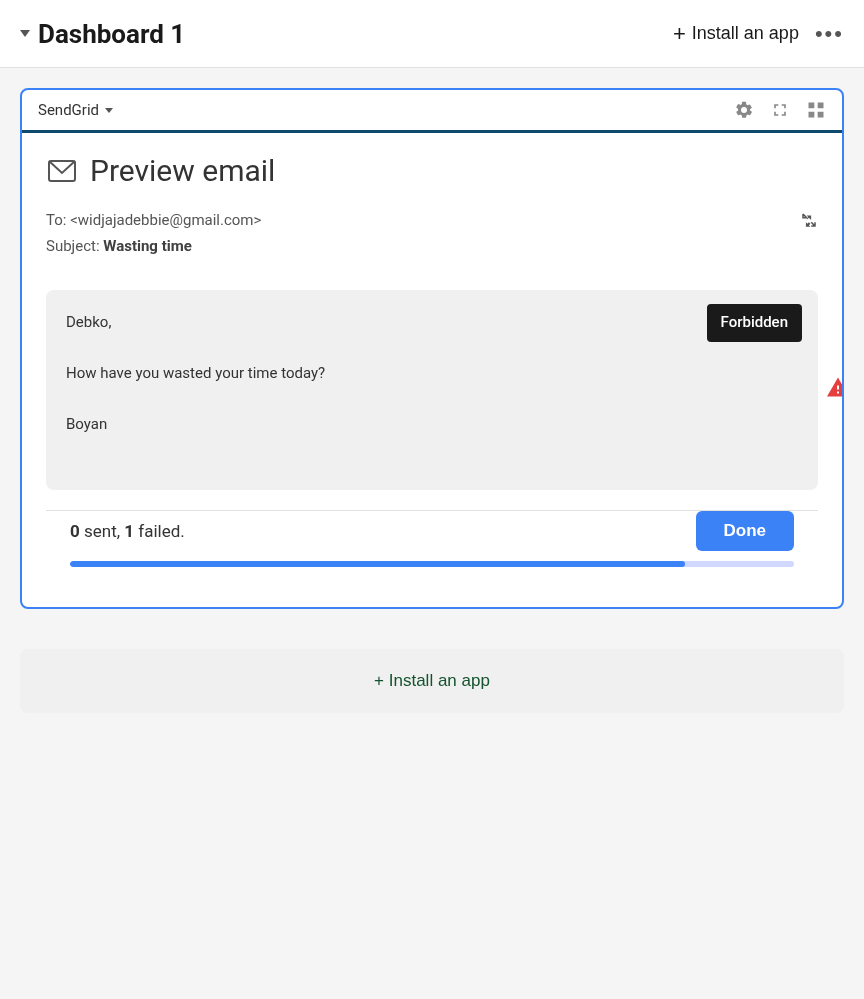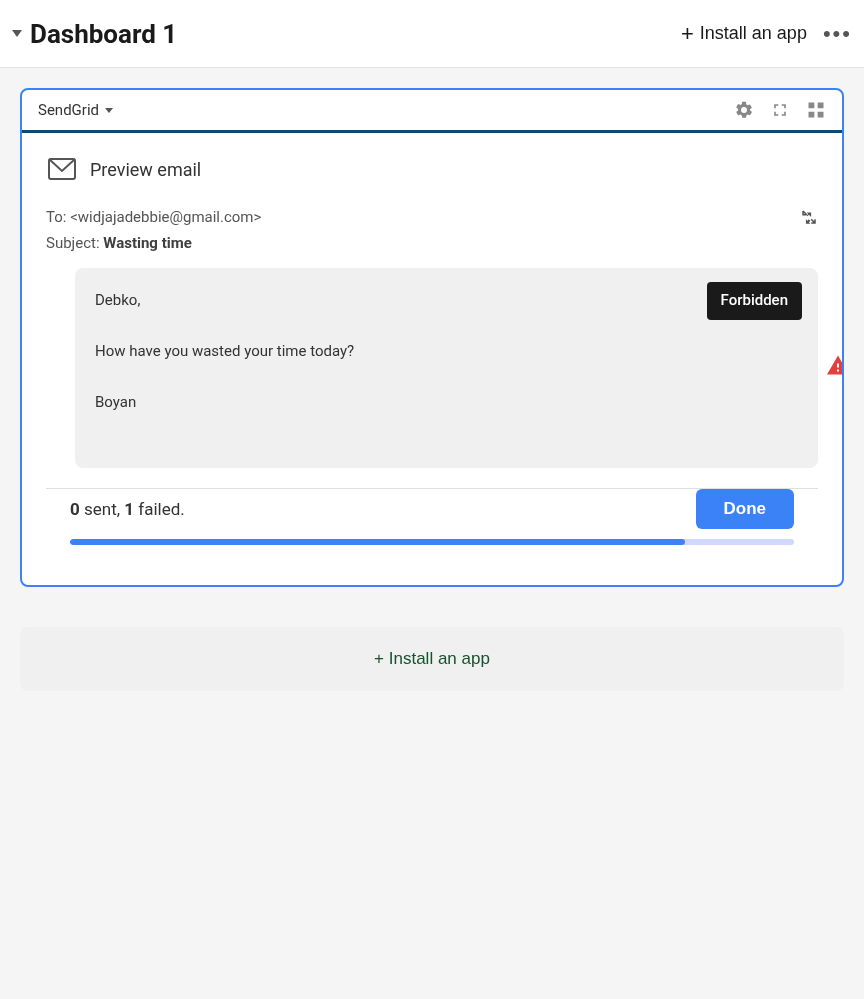--- a/index.html
+++ b/index.html
@@ -9,21 +9,21 @@
       width: 864px;
       min-height: 999px;
       overflow-x: hidden;
     }
 
     
     .top-header {
       display: flex;
       align-items: center;
       justify-content: space-between;
-      padding: 0 12px;
+      padding: 0 20px;
       height: 68px;
       background: #fff;
       border-bottom: 1px solid #e0e0e0;
     }
     .top-header-left {
       display: flex;
       align-items: center;
       gap: 8px;
     }
     .chevron-down {
@@ -135,28 +135,28 @@
     }
     .email-icon {
       width: 32px;
       height: 32px;
       display: flex;
       align-items: center;
       justify-content: center;
       color: #555;
     }
     .preview-title {
-      font-size: 18px;
+      font-size: 30px;
       color: #333;
       font-weight: 400;
     }
 
     
     .email-meta {
-      margin-bottom: 12px;
+      margin-bottom: 31px;
       font-size: 15px;
       color: #555;
       line-height: 1.7;
       position: relative;
     }
     .email-meta strong {
       font-weight: 700;
       color: #404040;
     }
     .expand-icon {
@@ -339,21 +339,21 @@
 
         <span class="expand-icon">
           <svg width="18" height="18" viewBox="0 0 24 24" fill="#555">
             <path d="M15 3l6 6-6 6V9h-4V7h4V3zm-6 12H5v-4l-6 6 6 6v-4h4v-2z" transform="rotate(-45 12 12) scale(0.7) translate(5,5)"></path>
             <path d="M20 20l-5-5m5 0v5h-5" stroke="#555" stroke-width="2" fill="none"></path>
             <path d="M4 4l5 5M4 4v5h5" stroke="#555" stroke-width="2" fill="none"></path>
           </svg>
         </span>
       </div>
 
-      <div style="position: relative; margin-left: 29px;">
+      <div style="position: relative;">
         <div class="email-body-area">
           <div>Debko,</div>
           <br>
           <div>How have you wasted your time today?</div>
           <br>
           <div>Boyan</div>
           
           <div class="forbidden-badge">Forbidden</div>
         </div>
 

